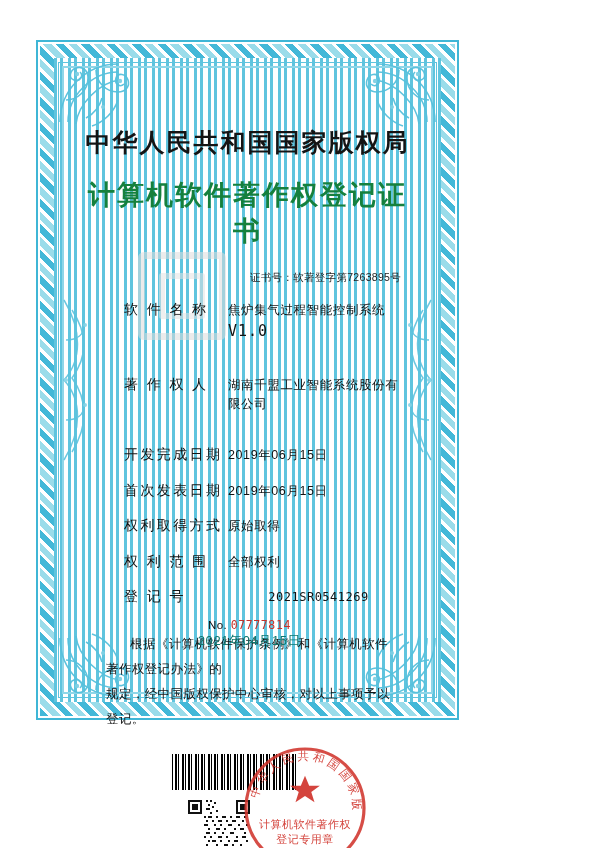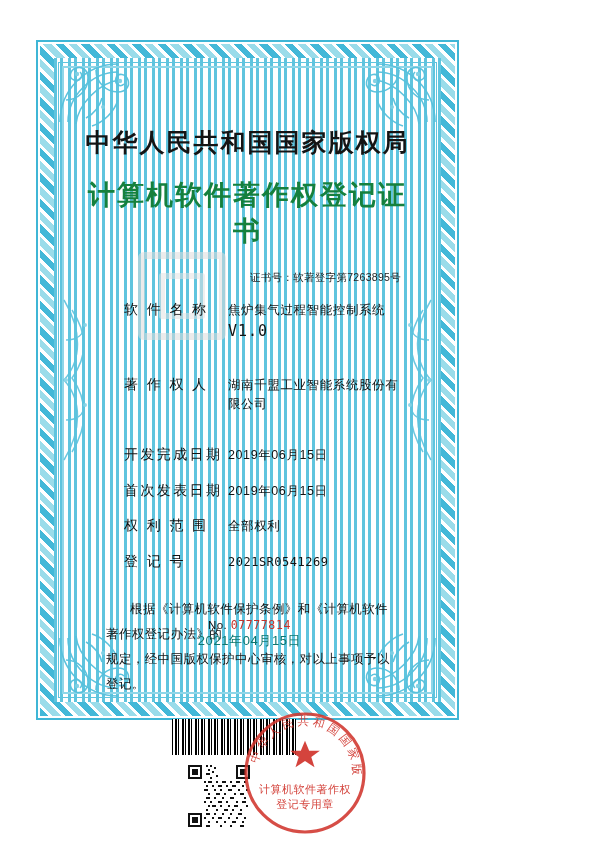--- a/index.html
+++ b/index.html
@@ -194,20 +194,21 @@
   .fvalue .line2 {
     display: block;
     font-family: "DejaVu Sans Mono", "Liberation Mono", monospace;
     font-size: 15px;
     letter-spacing: 1px;
   }
   .fvalue.mono {
     font-family: "DejaVu Sans Mono", "Liberation Mono", monospace;
     font-size: 12px;
     letter-spacing: .5px;
+    text-align: center;
   }
 
   .gap-big { height: 16px; }
 
   .para {
     position: relative;
     z-index: 2;
     margin-top: 26px;
     padding-left: 30px;
     padding-right: 26px;
@@ -432,20 +433,24 @@
         <div class="frow">
           <div class="flabel">开发完成日期</div>
           <div class="fvalue">2019年06月15日</div>
         </div>
 
         <div class="frow">
           <div class="flabel">首次发表日期</div>
           <div class="fvalue">2019年06月15日</div>
         </div>
 
+        <div class="frow">
+          <div class="flabel">权利取得方式</div>
+          <div class="fvalue">原始取得</div>
+        </div>
 
         <div class="frow">
           <div class="flabel">权 利 范 围</div>
           <div class="fvalue">全部权利</div>
         </div>
 
         <div class="frow">
           <div class="flabel">登 记 号</div>
           <div class="fvalue mono">2021SR0541269</div>
         </div>

